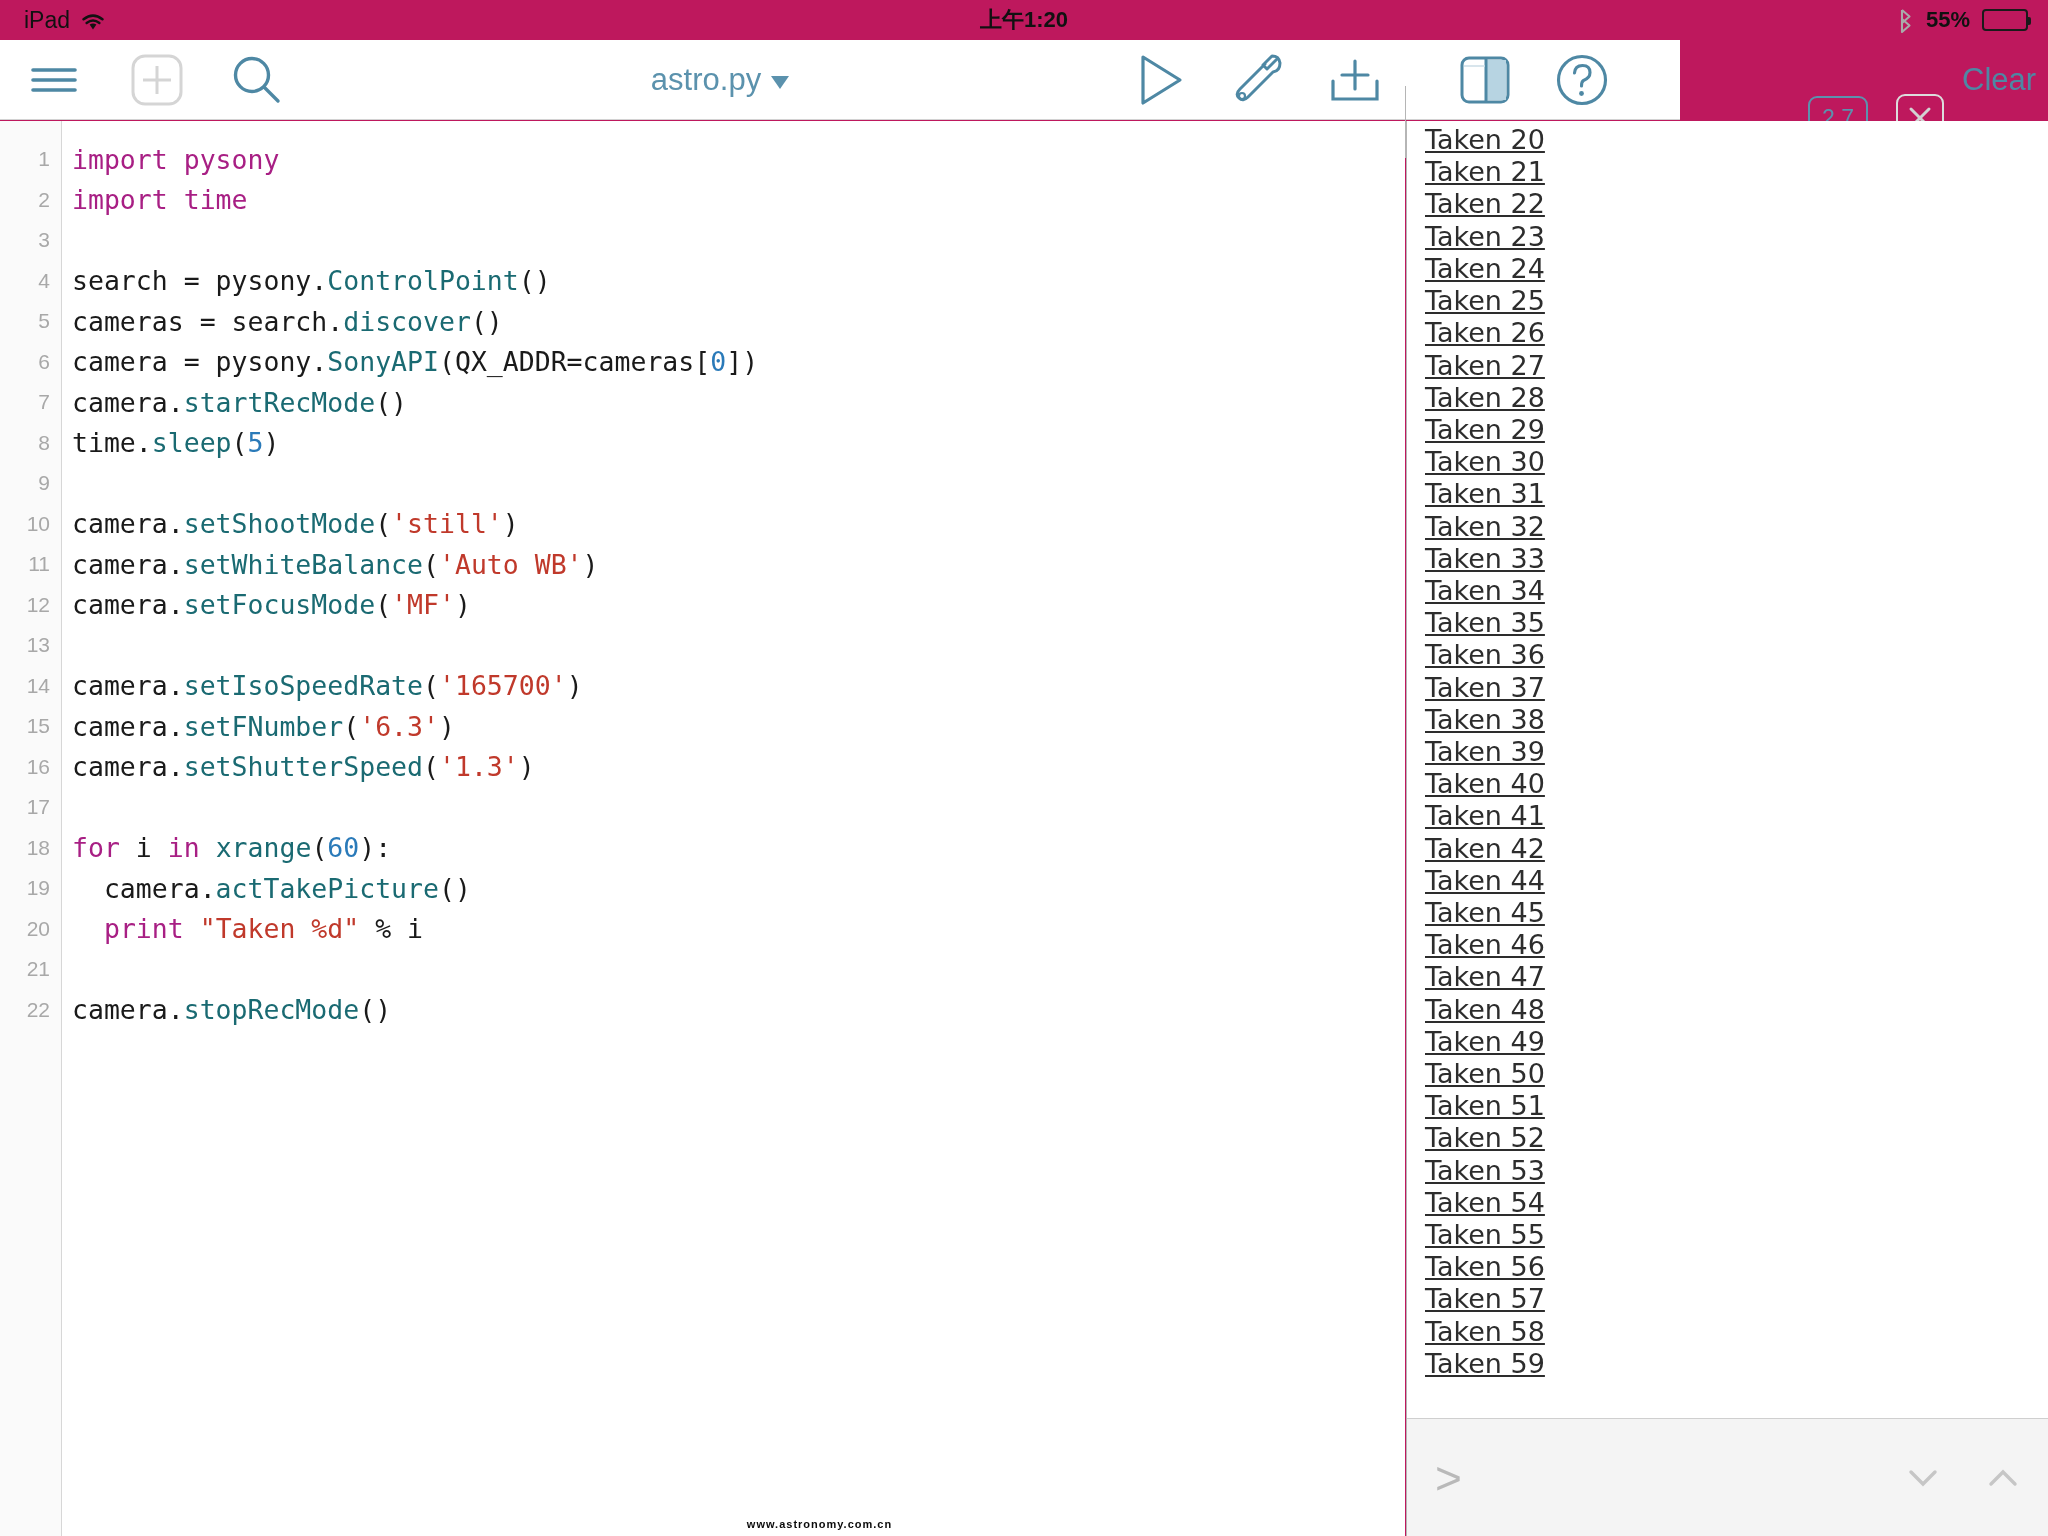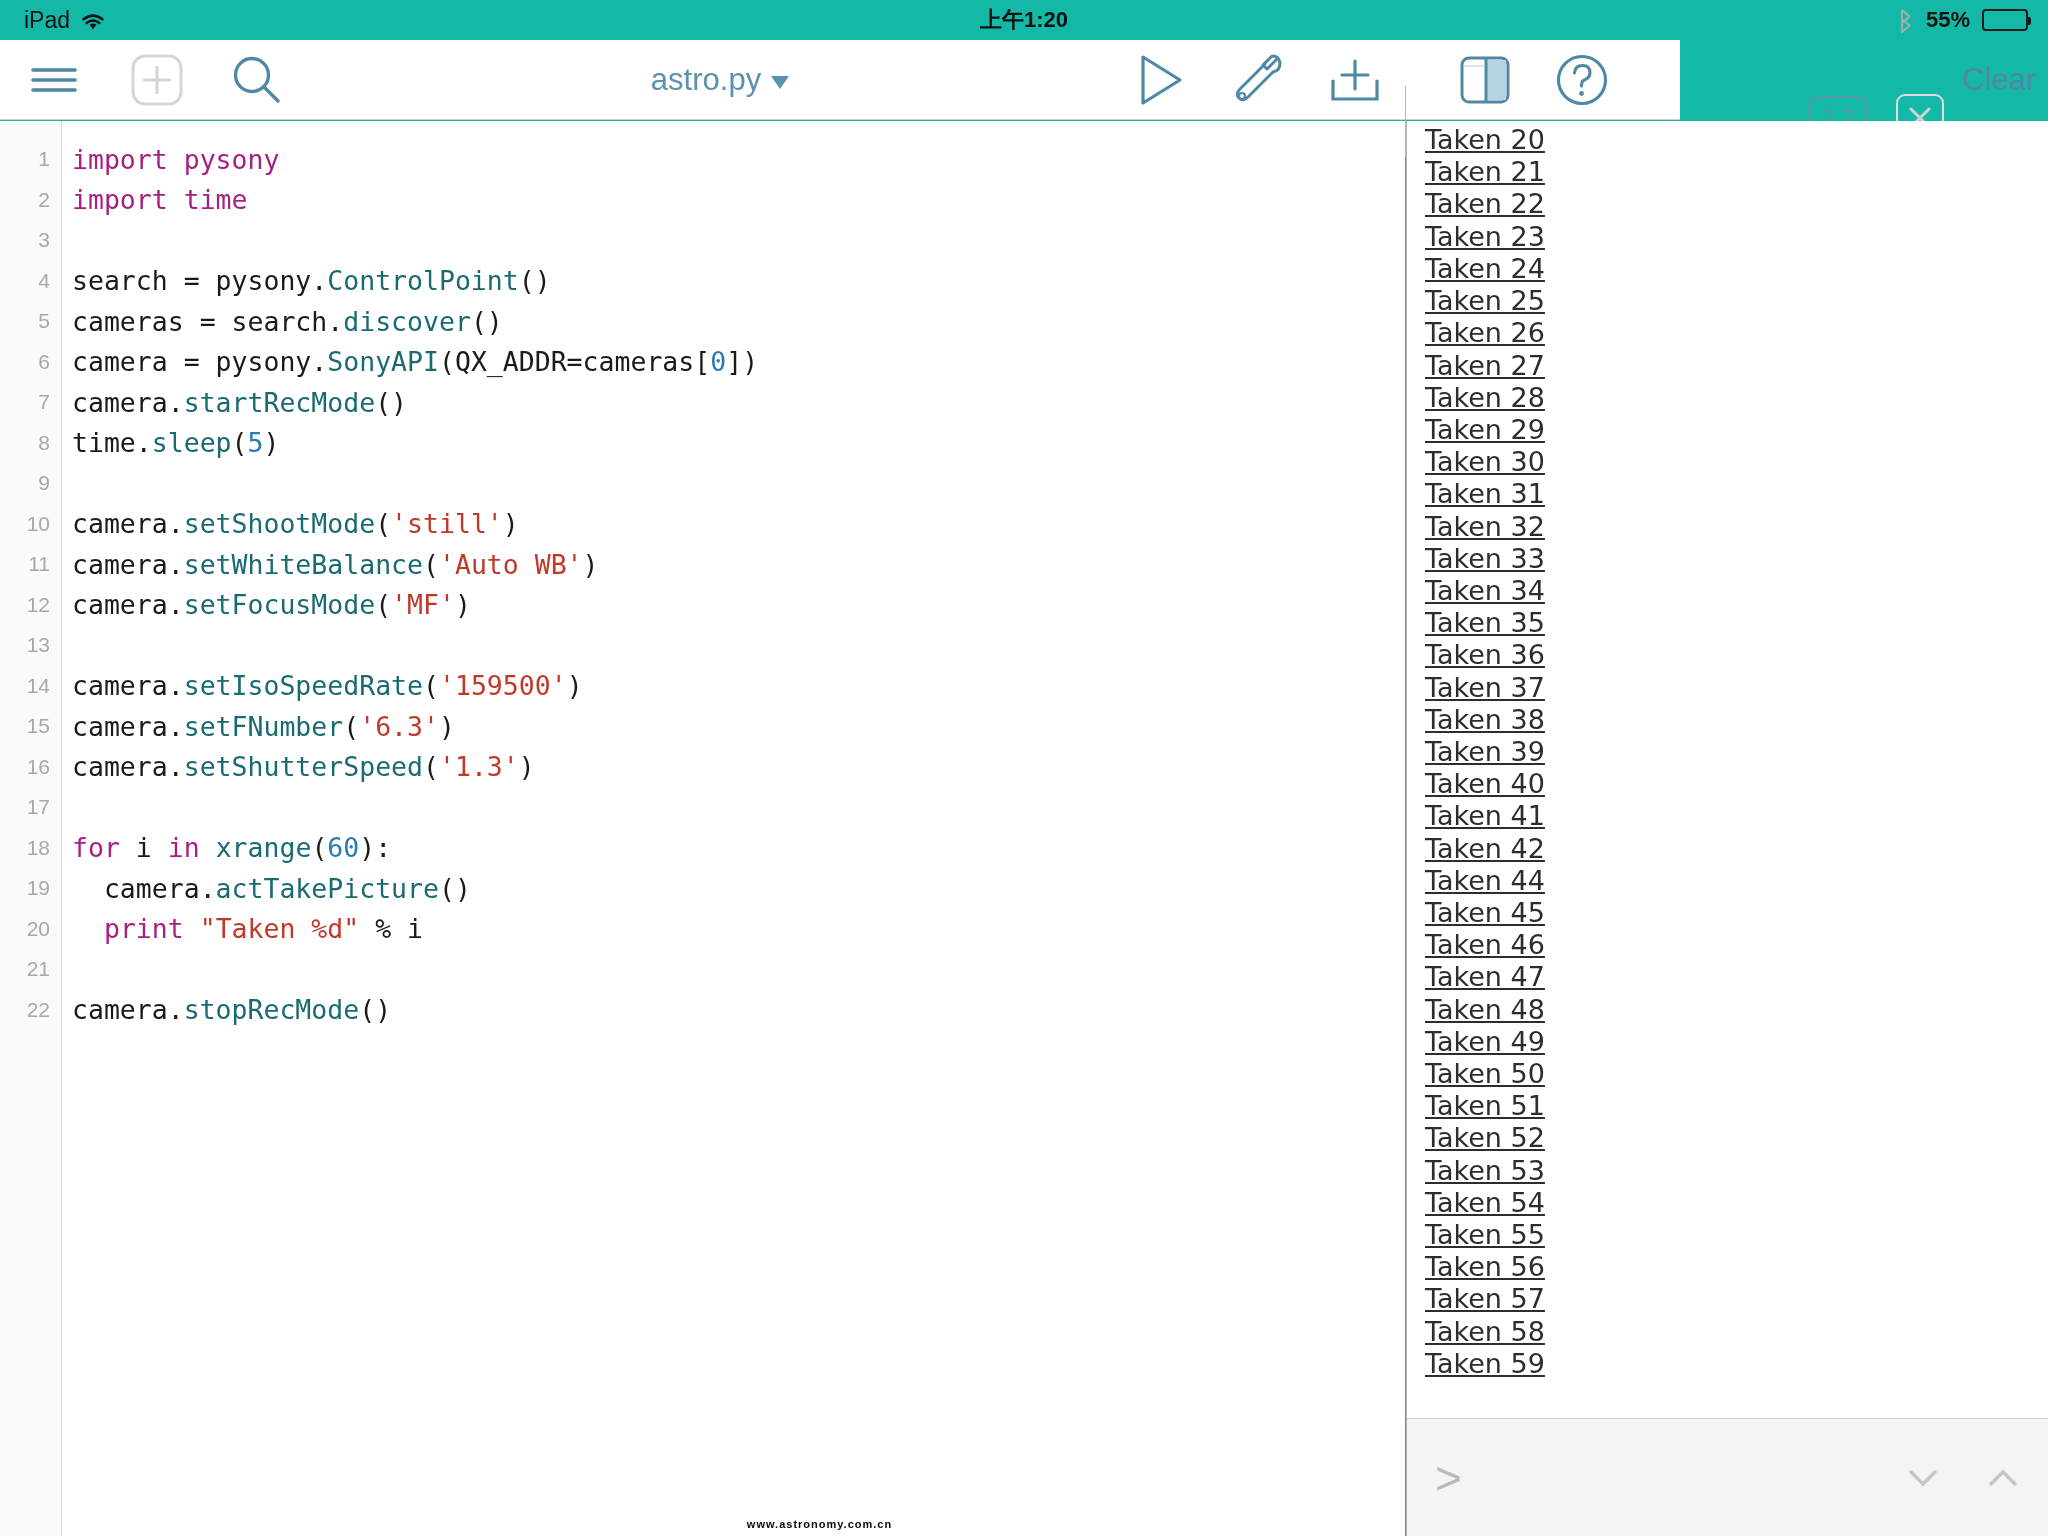--- a/index.html
+++ b/index.html
@@ -9,21 +9,21 @@
     height: 1536px;
     overflow: hidden;
     background: #ffffff;
     font-family: "Liberation Sans", sans-serif;
   }
 
   #app {
     position: relative;
     width: 2048px;
     height: 1536px;
-    background: #14b8a6;
+    background: #be185d;
   }
 
   
   .status-bar {
     position: absolute;
     top: 0; left: 0;
     width: 2048px;
     height: 40px;
     display: flex;
     align-items: center;
@@ -411,21 +411,21 @@
         <div class="code-row">
           <span class="ln">12</span>
           <span class="code-text"><span class="tk-pl">camera.</span><span class="tk-fn">setFocusMode</span><span class="tk-pl">(</span><span class="tk-str">'MF'</span><span class="tk-pl">)</span></span>
         </div>
         <div class="code-row">
           <span class="ln">13</span>
           <span class="code-text"></span>
         </div>
         <div class="code-row">
           <span class="ln">14</span>
-          <span class="code-text"><span class="tk-pl">camera.</span><span class="tk-fn">setIsoSpeedRate</span><span class="tk-pl">(</span><span class="tk-str">'159500'</span><span class="tk-pl">)</span></span>
+          <span class="code-text"><span class="tk-pl">camera.</span><span class="tk-fn">setIsoSpeedRate</span><span class="tk-pl">(</span><span class="tk-str">'165700'</span><span class="tk-pl">)</span></span>
         </div>
         <div class="code-row">
           <span class="ln">15</span>
           <span class="code-text"><span class="tk-pl">camera.</span><span class="tk-fn">setFNumber</span><span class="tk-pl">(</span><span class="tk-str">'6.3'</span><span class="tk-pl">)</span></span>
         </div>
         <div class="code-row">
           <span class="ln">16</span>
           <span class="code-text"><span class="tk-pl">camera.</span><span class="tk-fn">setShutterSpeed</span><span class="tk-pl">(</span><span class="tk-str">'1.3'</span><span class="tk-pl">)</span></span>
         </div>
         <div class="code-row">

